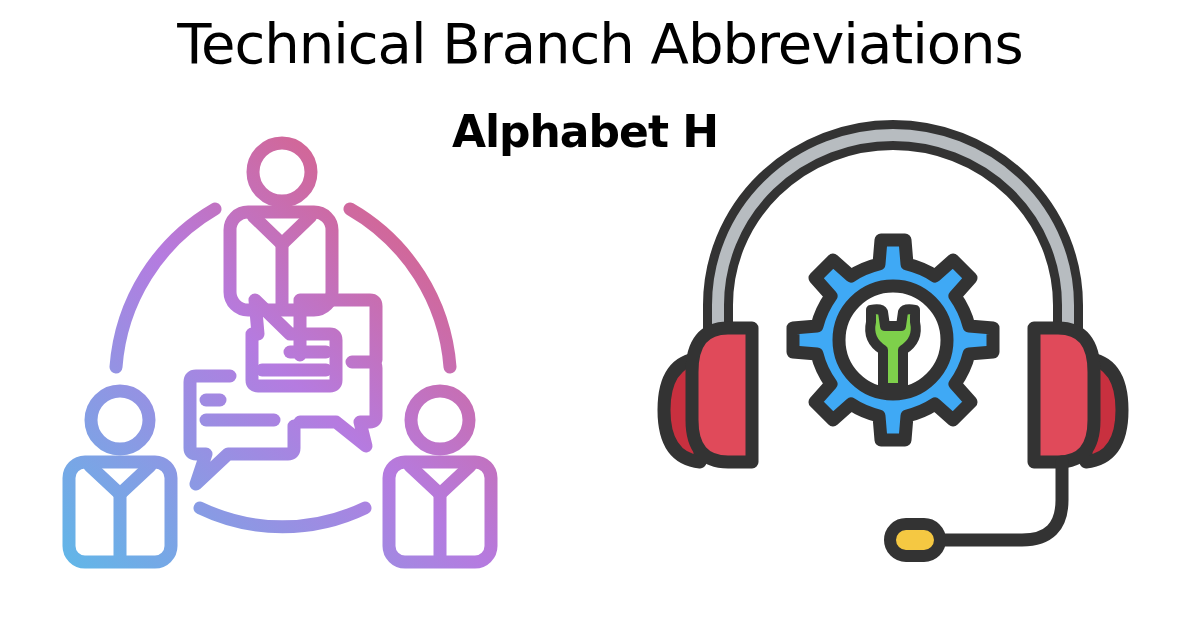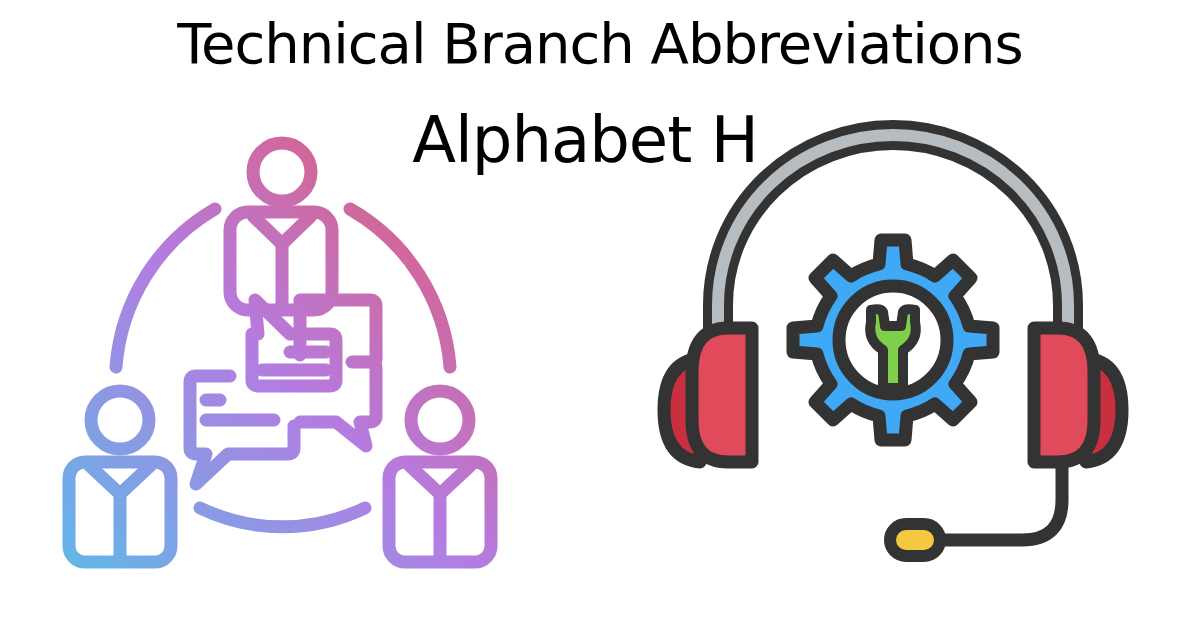--- a/index.html
+++ b/index.html
@@ -1,19 +1,19 @@
 <!DOCTYPE html>
 <html><head>
 <meta charset="utf-8">
 <style>
   html, body { margin:0; padding:0; }
   body { width:1200px; height:630px; background:#ffffff; position:relative; overflow:hidden; font-family:"DejaVu Sans", sans-serif; }
   .title { position:absolute; left:0; width:1200px; text-align:center; color:#000; font-family:"DejaVu Sans", sans-serif; font-weight:400; letter-spacing:-1px; }
   .t1 { top:8px; font-size:56px; line-height:72px; }
-  .t2 { top:104px; left:380px; width:410px; font-size:64px; line-height:72px; }
+  .t2 { top:96px; left:380px; width:410px; font-size:44px; line-height:72px;font-weight:bold; }
   .art { position:absolute; left:0; top:0; }
 </style>
 </head>
 <body>
 
 <div class="title t1">Technical Branch Abbreviations</div>
 <div class="title t2">Alphabet H</div>
 
 <svg class="art" width="1200" height="630" viewBox="0 0 1200 630">
   <defs>

